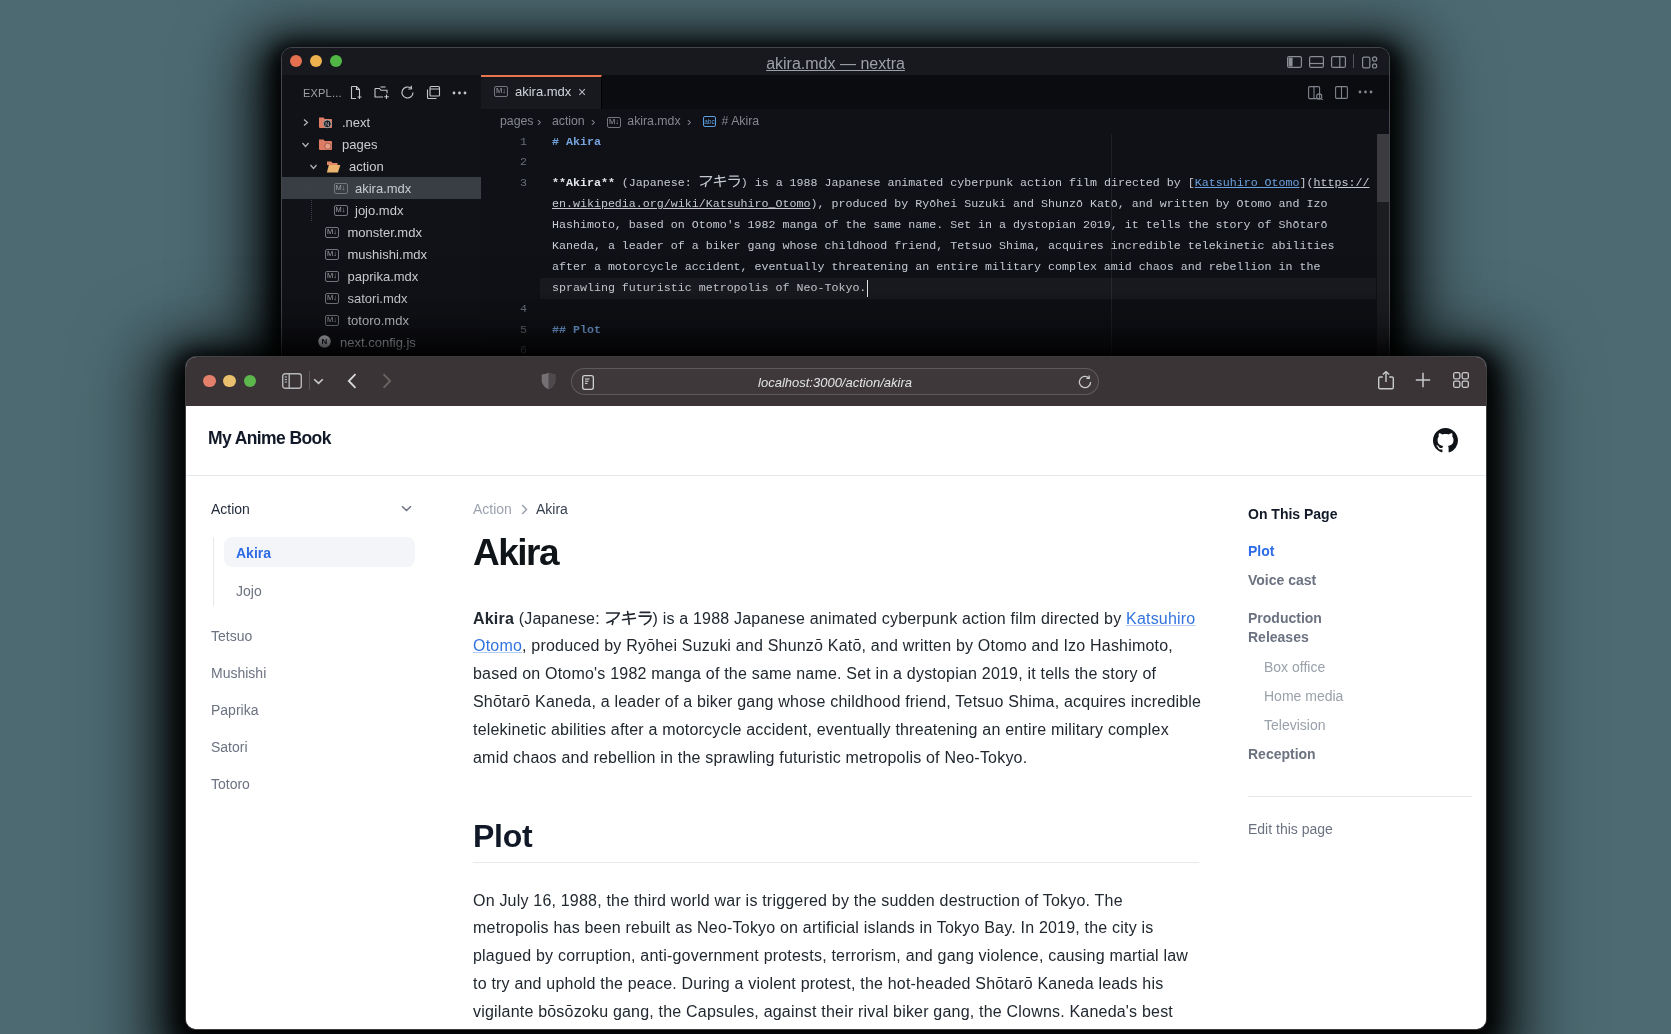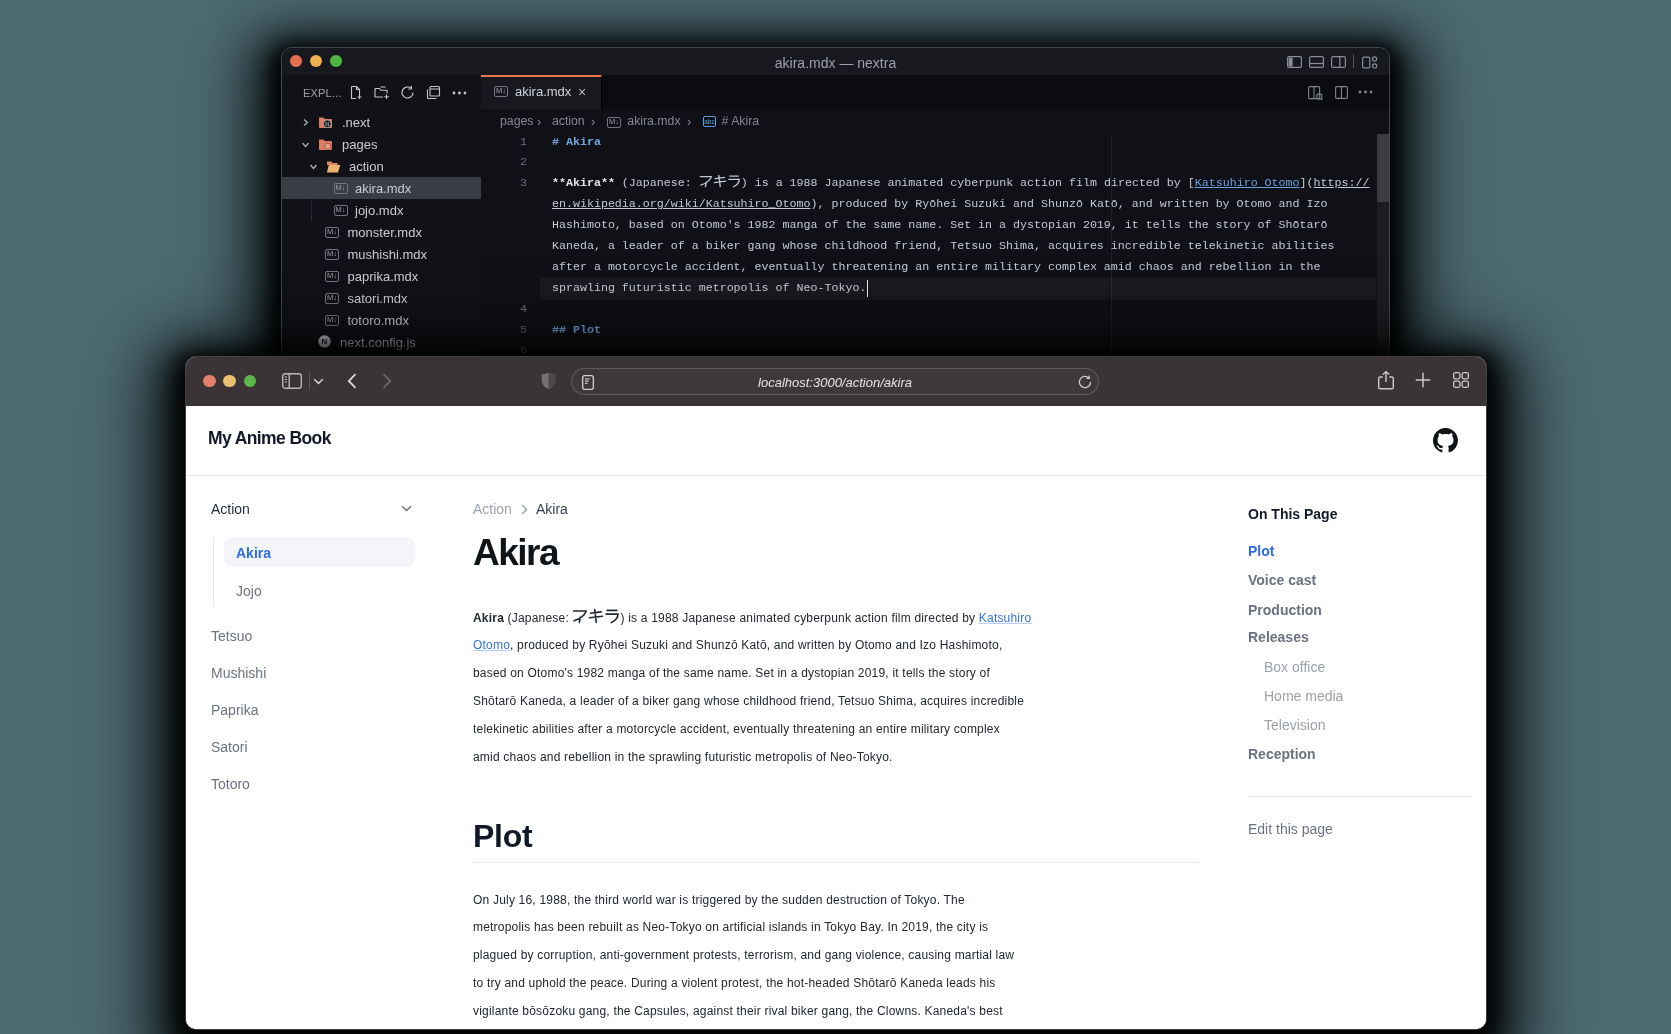--- a/index.html
+++ b/index.html
@@ -11,21 +11,21 @@
   #vscode { position:absolute; left:282px; top:48px; width:1107px; height:640px;
     background:#0f1014; border-radius:10px; outline:1px solid #43464c;
     box-shadow: 0 6px 18px 10px rgba(0,0,0,.85), 0 14px 40px 24px rgba(0,0,0,.72), 0 24px 70px 42px rgba(0,0,0,.4);
   }
   #vc-title { position:absolute; left:0; top:0; width:100%; height:27px; background:#17191f;
     border-radius:10px 10px 0 0; }
   .dot { position:absolute; width:12.5px; height:12.5px; border-radius:50%; }
   #vc-title .dot { top:6.6px; }
   #vc-title .dot.r{background:#e4704f;} #vc-title .dot.y{background:#edb150;} #vc-title .dot.g{background:#50b746;}
   .dot.r { background:#e2806b; } .dot.y { background:#eabf6e; } .dot.g { background:#5cb84c; }
-  #vc-titletext { position:absolute; width:100%; text-align:center; top:7px; font-size:14px; color:#9da0a6; }
+  #vc-titletext { position:absolute; width:100%; text-align:center; top:7px; font-size:16px; color:#9da0a6;text-decoration:underline; }
   .vti { position:absolute; top:8px; }
 
   #vc-side { position:absolute; left:0; top:27px; width:199px; bottom:0; background:#111217; }
   #vc-explhead { position:absolute; left:21px; top:11.5px; font-size:11px; color:#9da0a5; letter-spacing:.2px;}
   .vi { position:absolute; }
   .trow { position:absolute; left:0; width:199px; height:22px; font-size:13px; color:#c9ccd1;padding-left:16px; }
   .trow .lbl { position:absolute; top:3.5px; }
   .trow.sel { background:#393d44; }
   .chev { position:absolute; top:6.5px; }
   .ficon { position:absolute; }
@@ -76,21 +76,21 @@
   #searchbox { position:absolute; left:973px; top:17px; width:251px; height:30px; background:#f2f4f7; border-radius:8px; }
   #searchbox .ph { position:absolute; left:16px; top:7.5px; font-size:14px; color:#9aa1ab; }
   #kbd { position:absolute; left:219px; top:6.5px; width:29px; height:17px; background:#fff; border:1px solid #d5d9de; border-radius:4px; }
   #gh { position:absolute; left:1246.5px; top:21.5px; }
 
   .side-item { position:absolute; font-size:14px; }
   .toc-item { position:absolute; font-size:14px; font-weight:bold; left:1062px; }
   #akira-pill { position:absolute; left:38px; top:131px; width:191px; height:30px; background:#f3f5f9; border-radius:8px; }
   #side-guide { position:absolute; left:26.5px; top:131px; height:69px; width:1px; background:#e5e7eb; }
 
-  .para { position:absolute; left:287px; font-size:12px; line-height:27.9px; color:#212830; white-space:pre; letter-spacing:.2px; }
+  .para { position:absolute; left:287px; font-size:16px; line-height:27.9px; color:#212830; white-space:pre; letter-spacing:.2px; }
   .para a { color:#3273dd; text-decoration:underline; text-decoration-color:#b5cdf2; }
   #h1 { position:absolute; left:287px; top:126px; font-size:37px; font-weight:bold; color:#0f1419; letter-spacing:-1.5px; }
   #h2 { position:absolute; left:287px; top:412px; font-size:32px; font-weight:bold; color:#111827; letter-spacing:-.3px; }
   #h2border { position:absolute; left:287px; top:456px; width:726px; height:1px; background:#e7e9ec; }
   #toc-border { position:absolute; left:1062px; top:390px; width:224px; height:1px; background:#e7e9ec; }
   .kana { display:inline-block; }
 </style>
 </head>
 <body>
 
@@ -372,21 +372,21 @@
             <path d="M35.2 2.4 H44.8 M34 6.1 H46 C46 9.3 44 12.5 39.4 14.6"></path>
           </svg>) is a 1988 Japanese animated cyberpunk action film directed by <a>Katsuhiro</a></div><div><a>Otomo</a>, produced by Ryōhei Suzuki and Shunzō Katō, and written by Otomo and Izo Hashimoto,</div><div>based on Otomo's 1982 manga of the same name. Set in a dystopian 2019, it tells the story of</div><div>Shōtarō Kaneda, a leader of a biker gang whose childhood friend, Tetsuo Shima, acquires incredible</div><div>telekinetic abilities after a motorcycle accident, eventually threatening an entire military complex</div><div>amid chaos and rebellion in the sprawling futuristic metropolis of Neo-Tokyo.</div></div>
 
     <div id="h2">Plot</div>
     <div id="h2border"></div>
     <div class="para" style="top:480.55px"><div>On July 16, 1988, the third world war is triggered by the sudden destruction of Tokyo. The</div><div>metropolis has been rebuilt as Neo-Tokyo on artificial islands in Tokyo Bay. In 2019, the city is</div><div>plagued by corruption, anti-government protests, terrorism, and gang violence, causing martial law</div><div>to try and uphold the peace. During a violent protest, the hot-headed Shōtarō Kaneda leads his</div><div>vigilante bōsōzoku gang, the Capsules, against their rival biker gang, the Clowns. Kaneda's best</div></div>
 
     <div class="toc-item" style="top:99.5px;color:#111827">On This Page</div>
     <div class="toc-item blue" style="top:136.5px">Plot</div>
     <div class="toc-item g500" style="top:165.5px">Voice cast</div>
-    <div class="toc-item g500" style="top:196px">Production</div>
+    <div class="toc-item g500" style="top:204px">Production</div>
     <div class="toc-item g500" style="top:222.5px">Releases</div>
     <div class="toc-item" style="left:1078px;top:252.5px;color:#9aa1aa;font-weight:normal">Box office</div>
     <div class="toc-item" style="left:1078px;top:281.5px;color:#9aa1aa;font-weight:normal">Home media</div>
     <div class="toc-item" style="left:1078px;top:310.5px;color:#9aa1aa;font-weight:normal">Television</div>
     <div class="toc-item g500" style="top:339.5px">Reception</div>
     <div id="toc-border"></div>
     <div class="toc-item g500" style="top:415px;font-weight:normal">Edit this page</div>
   </div>
 </div>
 

